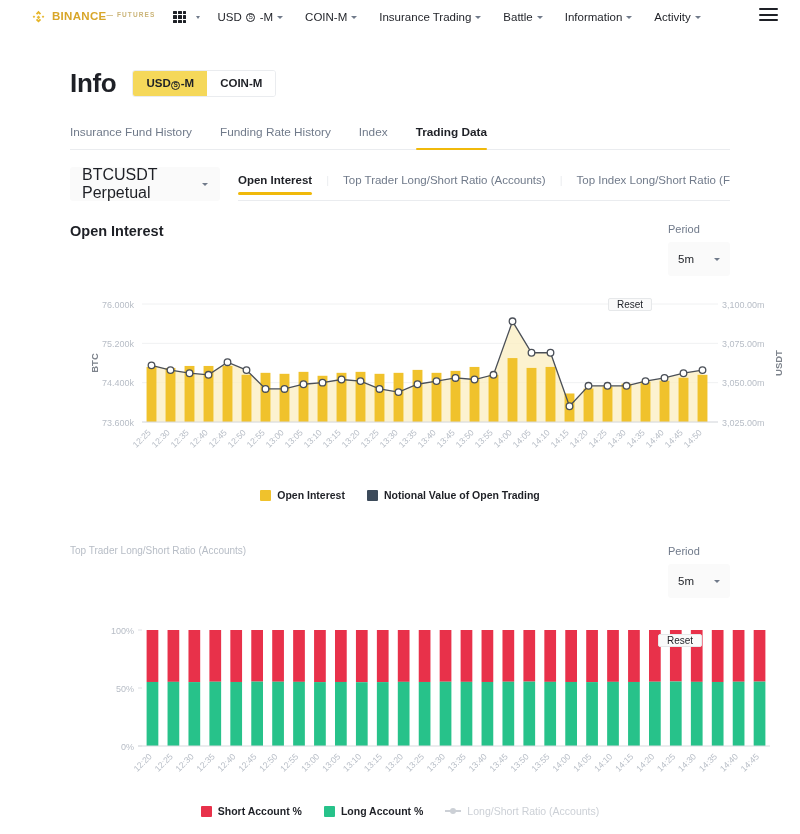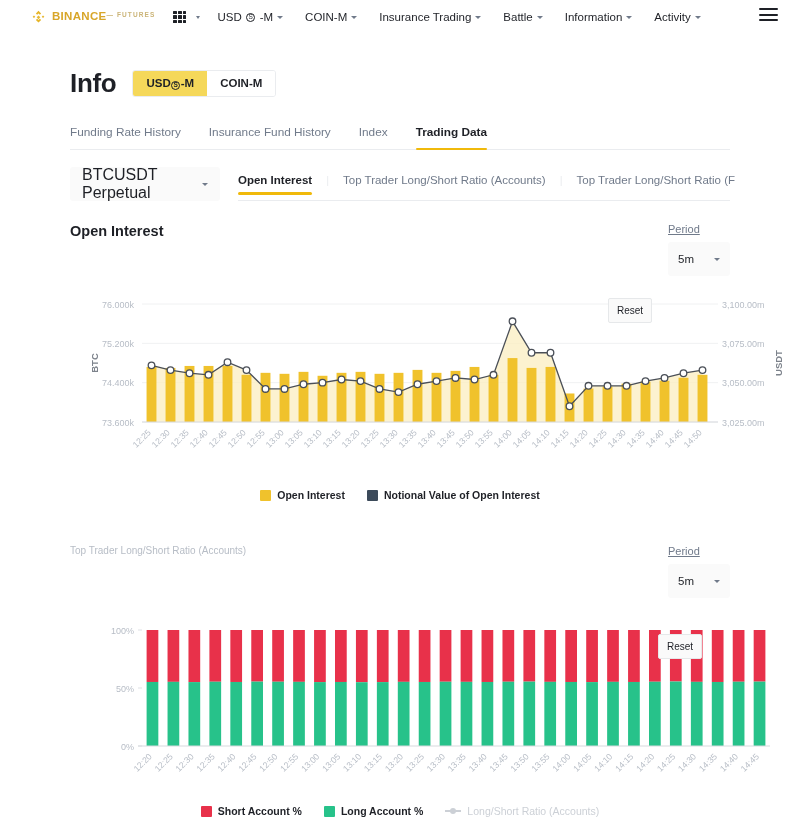--- a/index.html
+++ b/index.html
@@ -96,31 +96,31 @@
   }
   .subsep { color:#eaecef; padding:0 14px 9px; font-size:11px; }
   .subrow-rule { height:1px; background:#eaecef; margin-left:168px; margin-top:-1px; margin-right:70px;}
 
   
   .chart-block { position:relative; margin-top:22px; }
   .chart-head { display:flex; align-items:flex-start; justify-content:space-between; padding-right:70px;}
   .chart-title { font-size:14.5px; font-weight:700; color:#1e2026; }
   .chart-title.muted { font-size:10px; font-weight:400; color:#b7bdc6; }
   .period-wrap { text-align:left; }
-  .period-label { font-size:11px; color:#707a8a; margin-bottom:7px;text-decoration:underline; }
+  .period-label { font-size:11px; color:#707a8a; margin-bottom:7px; }
   .period-select {
     width:62px; height:34px; background:#fafafa; border-radius:3px;
     display:flex; align-items:center; justify-content:space-between;
     padding:0 10px; font-size:11.5px; color:#1e2026; cursor:pointer;
   }
 
   .plot-wrap { position:relative; margin-top:16px; }
   .reset-btn {
     position:absolute; background:#fafafa; border:1px solid #e6e8ea; border-radius:2px;
-    font-size:10px; color:#1e2026; padding:6px 8px; cursor:pointer; z-index:6;
+    font-size:10px; color:#1e2026; padding:0 8px; cursor:pointer; z-index:6;
   }
 
   .legend { display:flex; justify-content:center; align-items:center; gap:22px; margin-top:12px; padding-right:70px;}
   .legend-item { display:flex; align-items:center; gap:6px; font-size:10.5px; font-weight:700; color:#1e2026; cursor:pointer; }
   .legend-item.disabled { color:#ccd0d6; font-weight:400; }
   .swatch { width:11px; height:11px; border-radius:1px; display:inline-block; }
   .swatch-line { width:16px; height:2px; background:#ccd0d6; position:relative; border-radius:0;}
   .swatch-line::after{content:"";position:absolute;left:5px;top:-2.5px;width:6px;height:6px;border-radius:50%;background:#ccd0d6;}
 
   
@@ -209,38 +209,38 @@
     <div class="page-title">Info</div>
     <div class="seg">
       <div class="seg-btn active">
         <span>USD</span><span class="usds-badge">S</span><span>-M</span>
       </div>
       <div class="seg-btn">COIN-M</div>
     </div>
   </div>
 
   <div class="maintabs">
+    <div class="maintab">Insurance Fund History</div>
     <div class="maintab">Funding Rate History</div>
-    <div class="maintab">Insurance Fund History</div>
     <div class="maintab">Index</div>
     <div class="maintab active">Trading Data</div>
   </div>
   <div class="tabs-rule"></div>
 
   <div class="subrow">
     <div class="symbol-select">
       <span>BTCUSDT Perpetual</span>
       <span class="caret"></span>
     </div>
     <div class="subtabs">
       <div class="subtab active">Open Interest</div>
       <div class="subsep">|</div>
       <div class="subtab">Top Trader Long/Short Ratio (Accounts)</div>
       <div class="subsep">|</div>
-      <div class="subtab">Top Trader Long/Short Ratio (F</div>
+      <div class="subtab">Top Index Long/Short Ratio (F</div>
     </div>
   </div>
   <div class="subrow-rule"></div>
 
   <div class="chart-block">
     <div class="chart-head">
       <div class="chart-title">Open Interest</div>
       <div class="period-wrap">
         <div class="period-label">Period</div>
         <div class="period-select">
@@ -367,21 +367,21 @@
         </svg>
     </div>
 
     <div class="legend">
       <div class="legend-item">
         <span class="swatch" style="background:#f0c22c"></span>
         <span>Open Interest</span>
       </div>
       <div class="legend-item">
         <span class="swatch" style="background:#3c4a5a"></span>
-        <span>Notional Value of Open Interest</span>
+        <span>Notional Value of Open Trading</span>
       </div>
     </div>
   </div>
 
   <div class="chart-block" style="margin-top:44px;">
     <div class="chart-head">
       <div class="chart-title muted">Top Trader Long/Short Ratio (Accounts)</div>
       <div class="period-wrap">
         <div class="period-label">Period</div>
         <div class="period-select">

